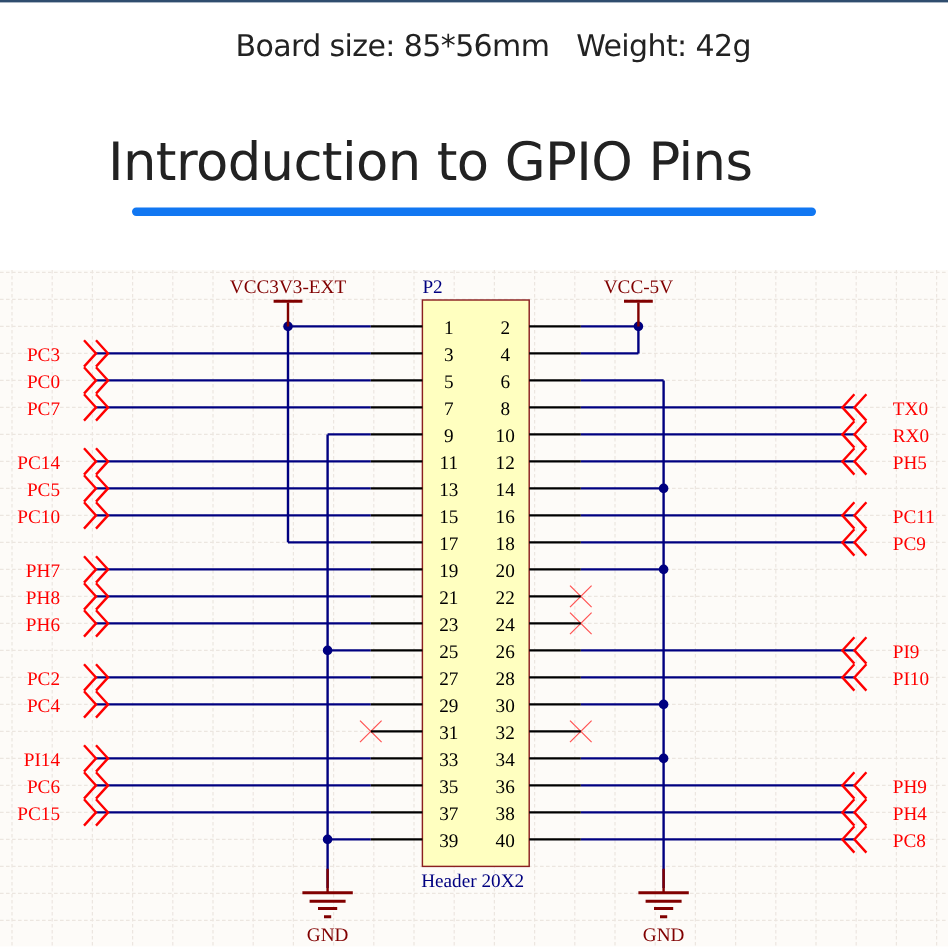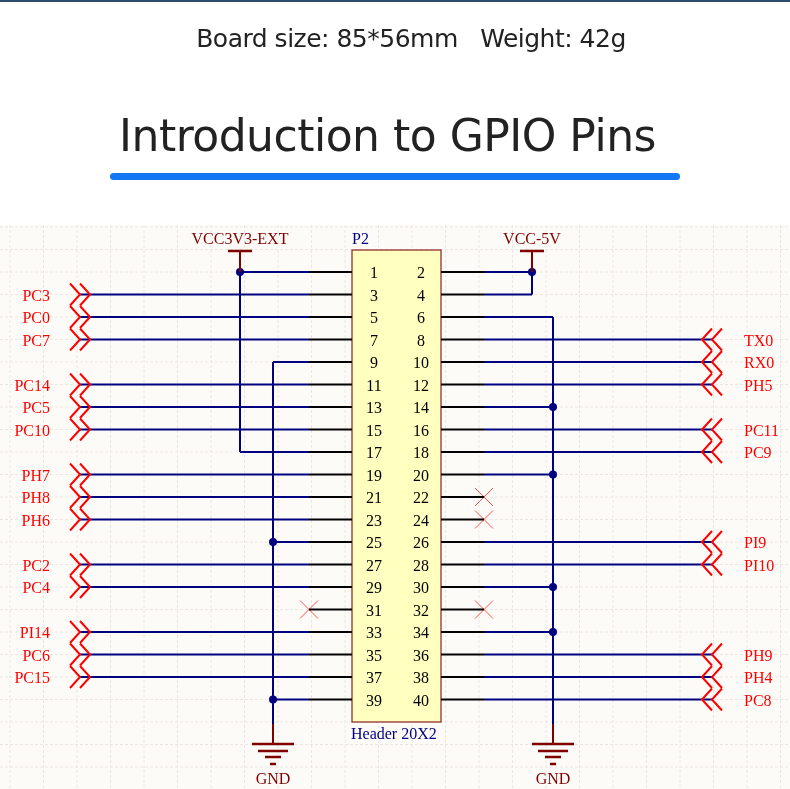--- a/index.html
+++ b/index.html
@@ -1,21 +1,21 @@
 <!DOCTYPE html>
 <html><head>
 <meta charset="utf-8">
 <style>
   html, body { margin: 0; padding: 0; background: #ffffff; }
   body { width: 790px; height: 789px; position: relative; overflow: hidden; }
   .topline { position: absolute; left: 0; top: 0; width: 790px; height: 2px; background: #2f4d6e; }
   .subtitle { position: absolute; left: 0; width: 790px; top: 24px; text-align: center;
     font-family: "DejaVu Sans", sans-serif; font-size: 25px; color: #222; letter-spacing: -0.5px; }
   .title { position: absolute; left: 0; width: 717px; top: 110px; text-align: center;
-    font-family: "DejaVu Sans", sans-serif; font-size: 44px; color: #222; letter-spacing: -0.5px; padding-left: 29px; }
+    font-family: "DejaVu Sans", sans-serif; font-size: 44px; color: #222; letter-spacing: -0.5px; }
   .underline { position: absolute; left: 110px; top: 173px; width: 570px; height: 7px; border-radius: 4px; background: #1177f2; }
   svg.schem { position: absolute; left: 0; top: 225px; }
   .serif { font-family: "Liberation Serif", "DejaVu Serif", serif; }
 </style>
 </head>
 <body>
 
 <div class="topline"></div>
 <div class="subtitle" style="white-space:pre;margin-left:16px;">Board size: 85*56mm   Weight: 42g</div>
 <div class="title">Introduction to GPIO Pins</div>

